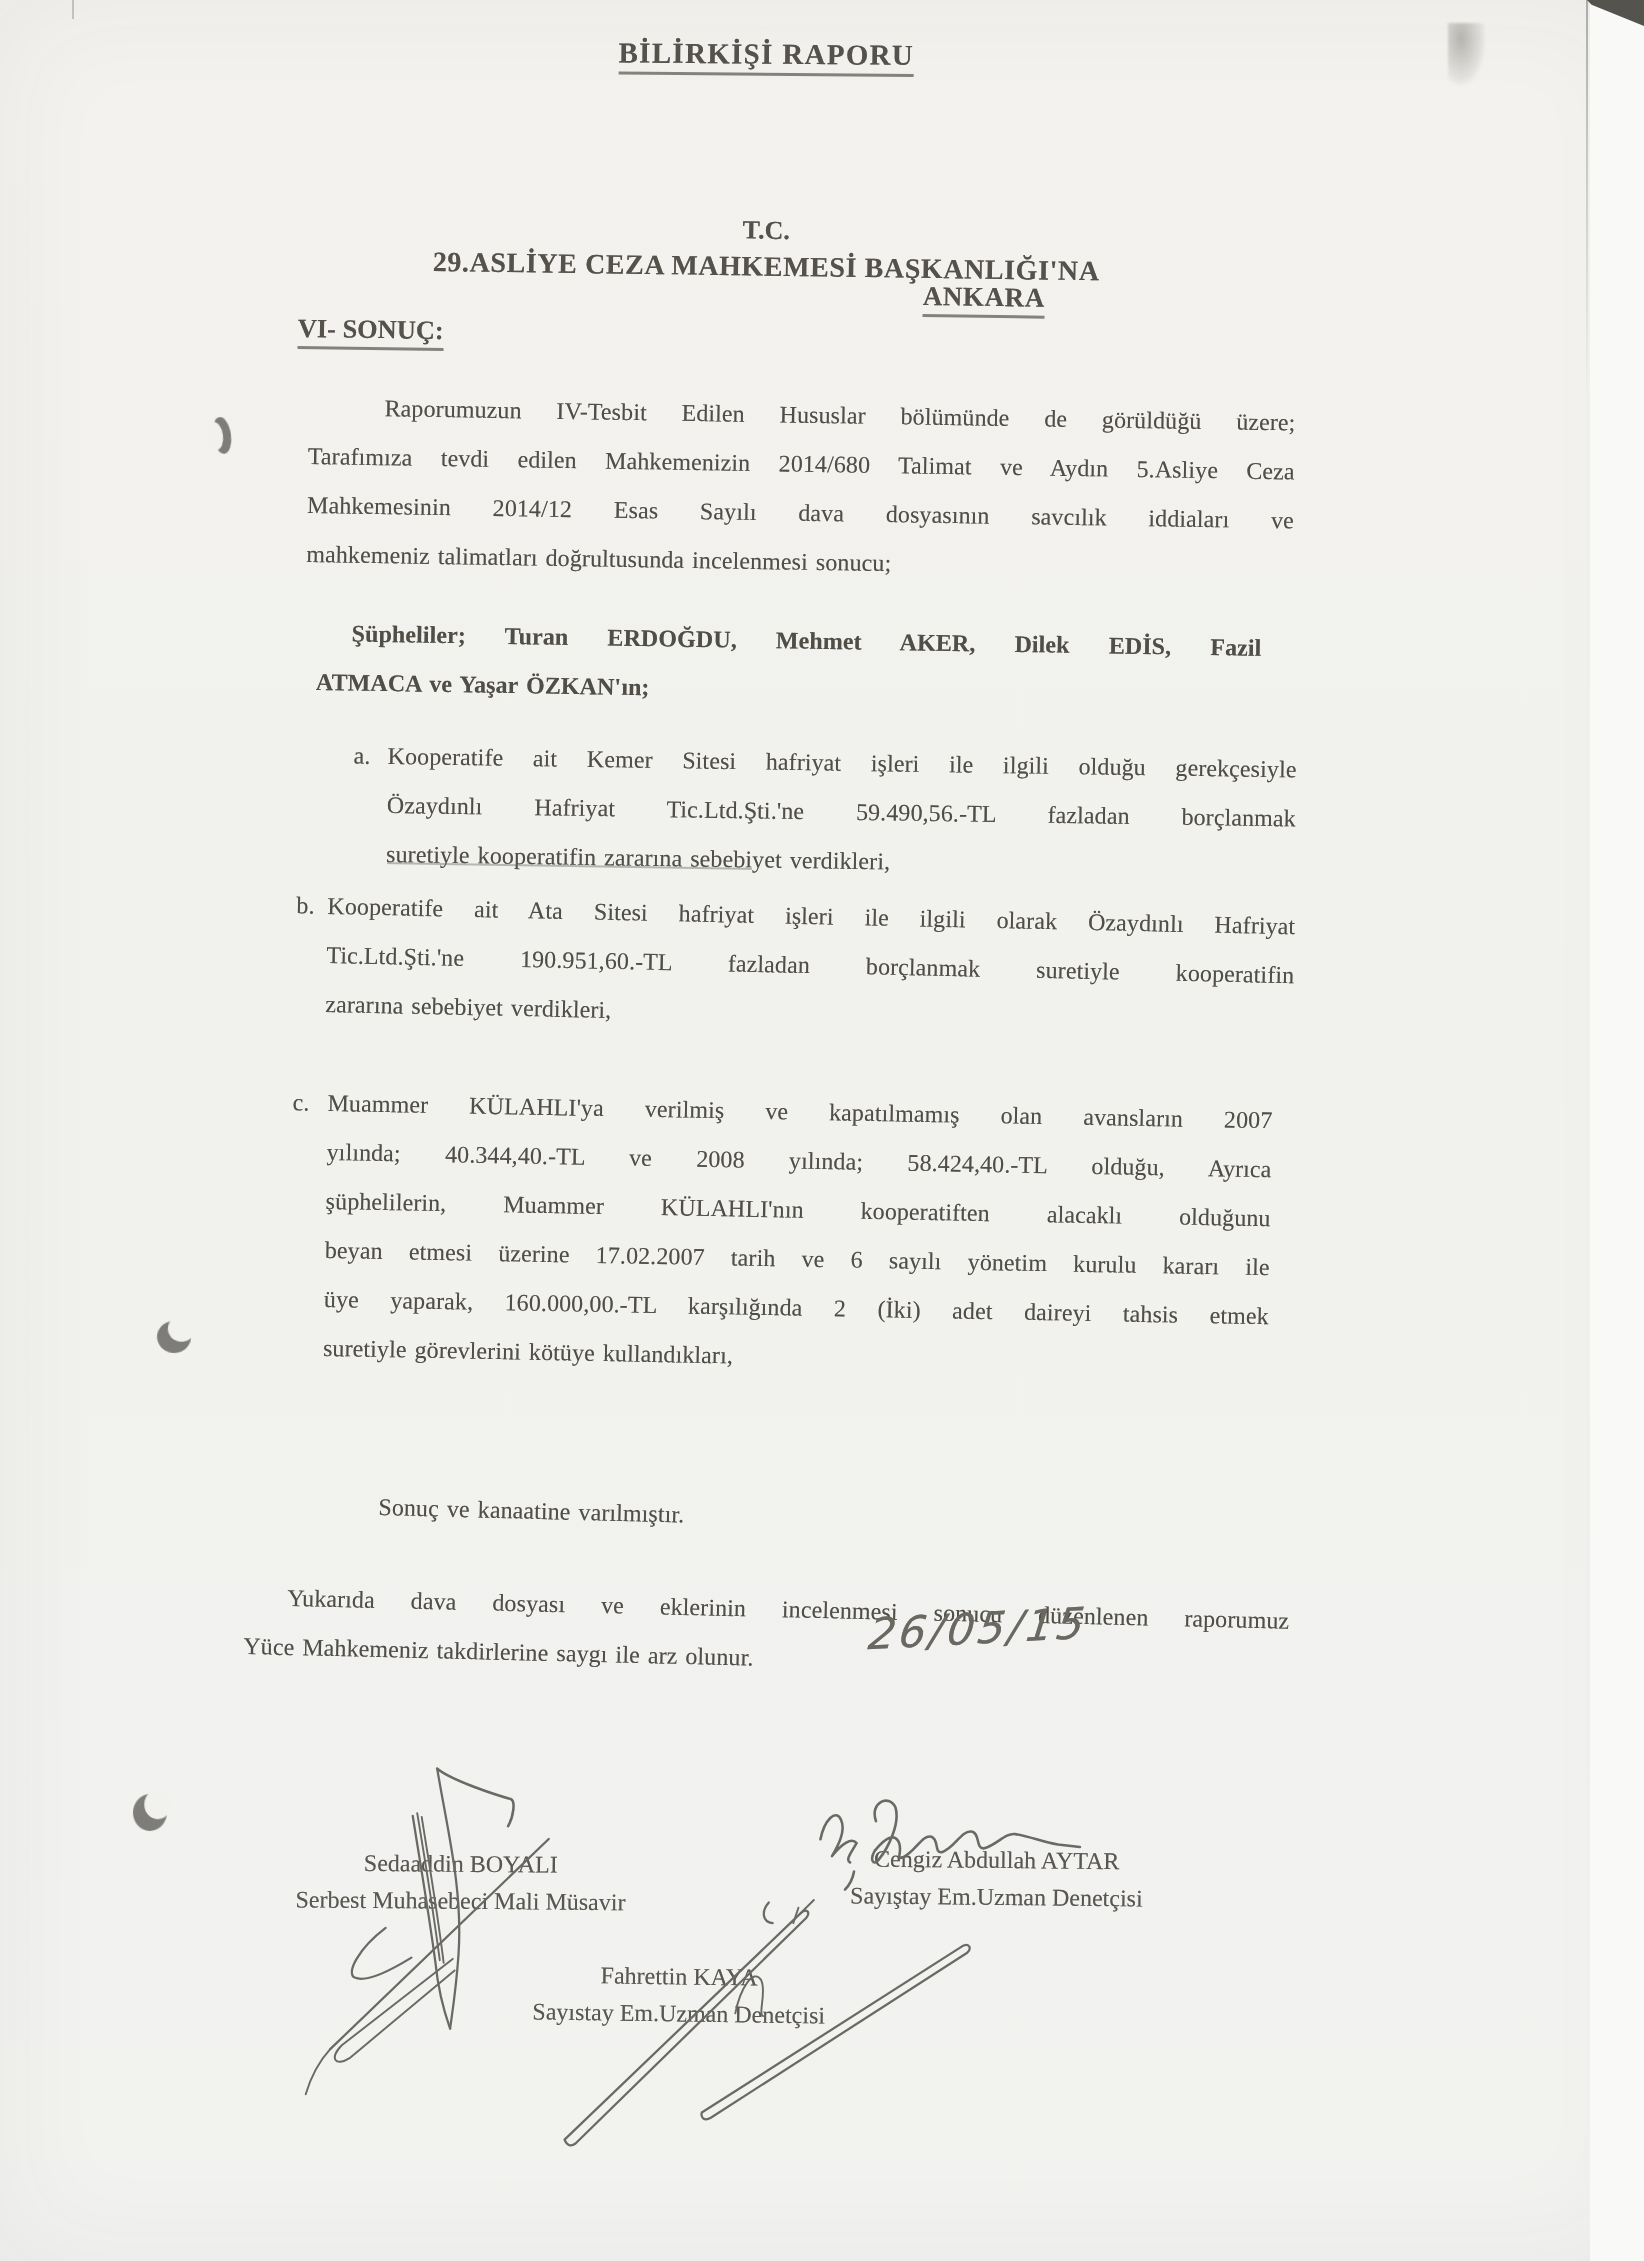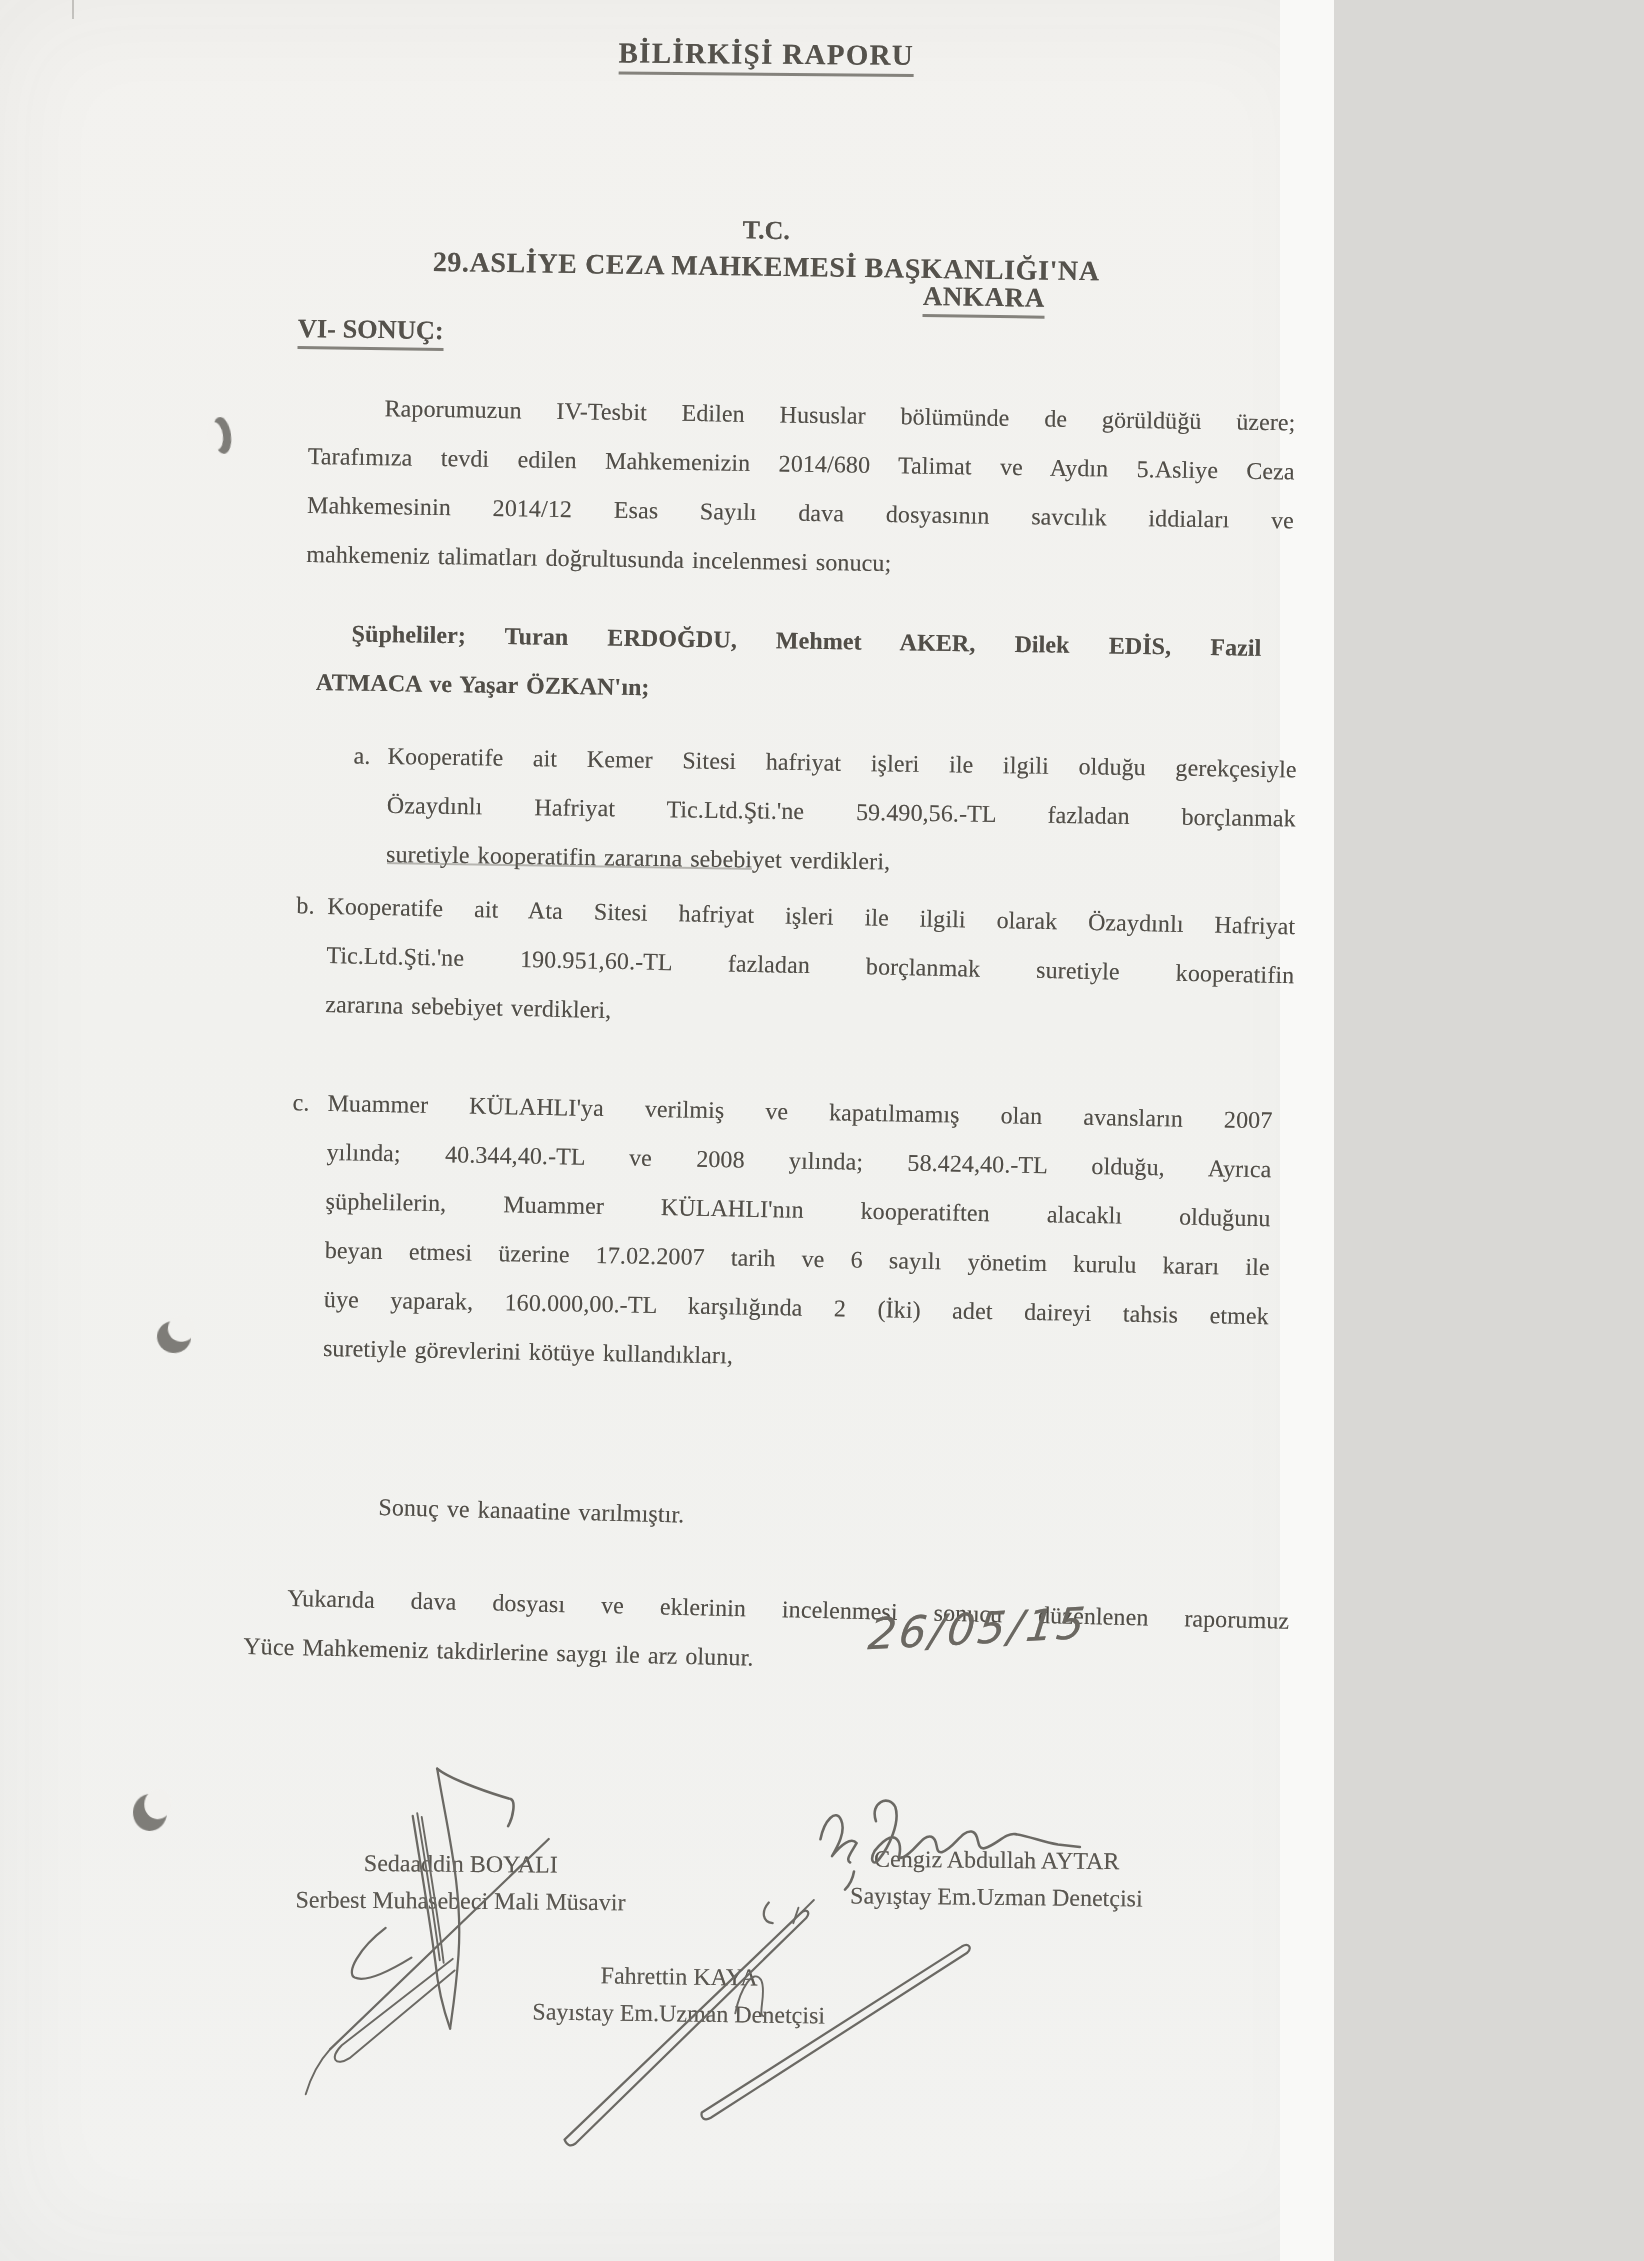--- a/index.html
+++ b/index.html
@@ -1,19 +1,19 @@
 <!DOCTYPE html>
 <html style="font-size:10.3px"><head>
 <meta charset="utf-8">
 <title>Scanned Document</title>
 <style>
   html,body{margin:0;padding:0;background:#d9d8d5;}
   .page{
     position:relative;
-    width:1334px;height:2261px;
+    width:1644px;height:2261px;
     background:linear-gradient(180deg,#f3f2ef 0%,#f1f1ee 45%,#f2f2f0 100%);
     overflow:hidden;
     font-family:"Liberation Serif","DejaVu Serif",serif;
     color:#514e48;
     box-shadow:inset 0 0 116px rgba(60,58,52,.05);
   }
   
   .abs{position:absolute;}
   .doc-text{
     --lh:49px;

